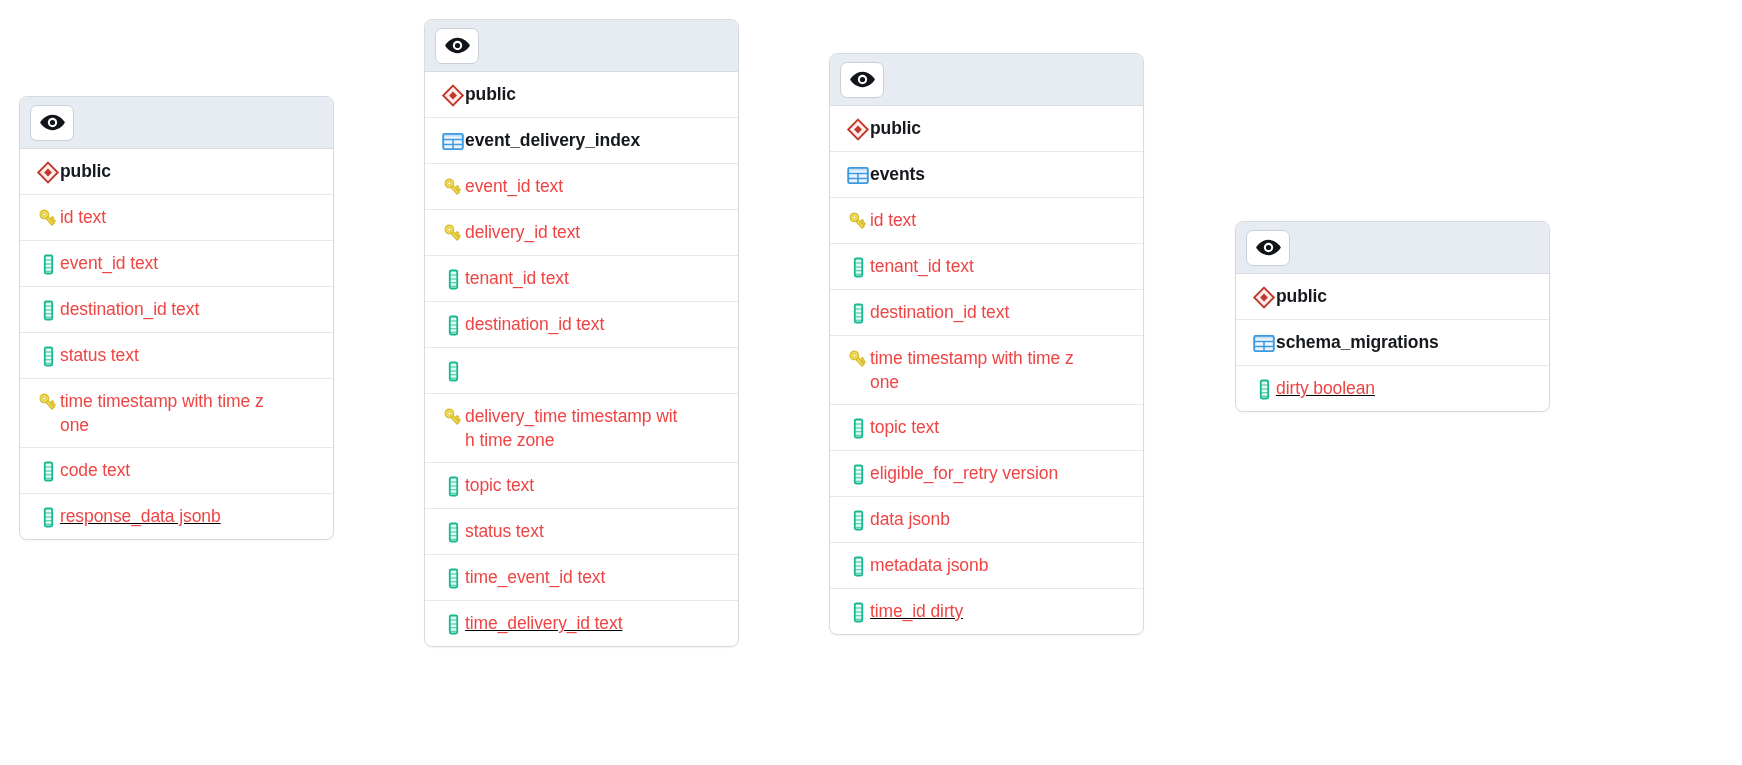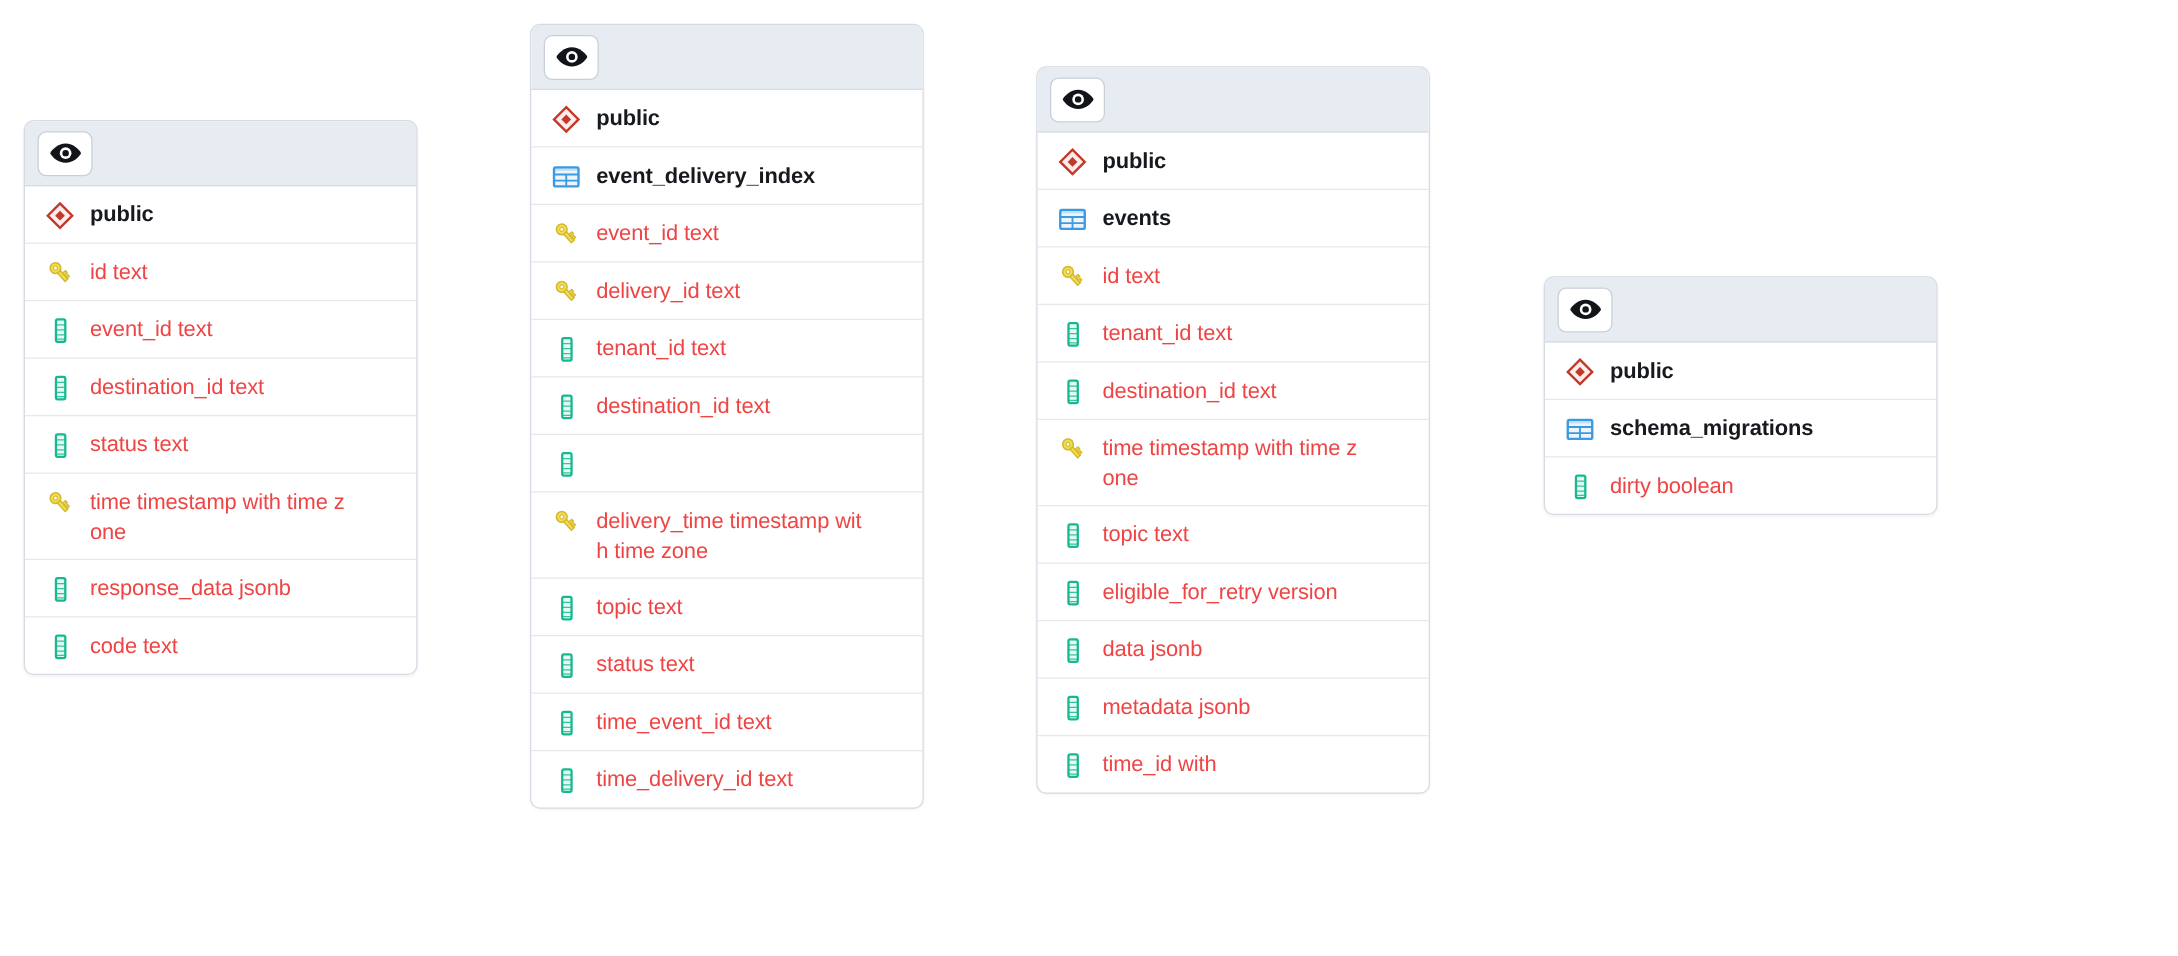--- a/index.html
+++ b/index.html
@@ -55,23 +55,22 @@
     flex: none;
   }
   .eye-btn svg { display: block; }
 
   .row {
     display: flex;
     align-items: flex-start;
     border-bottom: 1px solid #e6e8ed;
     padding: 10px 14px 10px 16px;
     min-height: 45px;
-    gap: 12px;
-  }
-  .row:last-child { border-bottom: none; }
+  }
+  .row:last-child { border-bottom: none; text-decoration: underline; }
 
   .row-icon {
     flex: none;
     width: 24px;
     height: 24px;
     display: flex;
     align-items: center;
     justify-content: center;
     margin-top: 1px;
   }
@@ -168,31 +167,31 @@
           <span class="ln">one</span>
         </span>
       </div>
       <div class="row field-row">
         <span class="row-icon">
           <svg width="23" height="23" viewBox="0 0 24 24">
             <use href="#ico-column"></use>
           </svg>
         </span>
         <span class="row-label">
+          <span class="ln">code text</span>
+        </span>
+      </div>
+      <div class="row field-row">
+        <span class="row-icon">
+          <svg width="23" height="23" viewBox="0 0 24 24">
+            <use href="#ico-column"></use>
+          </svg>
+        </span>
+        <span class="row-label">
           <span class="ln">response_data jsonb</span>
-        </span>
-      </div>
-      <div class="row field-row">
-        <span class="row-icon">
-          <svg width="23" height="23" viewBox="0 0 24 24">
-            <use href="#ico-column"></use>
-          </svg>
-        </span>
-        <span class="row-label">
-          <span class="ln">code text</span>
         </span>
       </div>
     </div>
     <div class="table-card" style="left: 424px; top: 19px; width: 315px;">
       <div class="card-header">
         <div class="eye-btn">
           <span>
             <svg width="27" height="27" viewBox="0 0 24 24">
               <use href="#ico-eye"></use>
             </svg>
@@ -421,21 +420,21 @@
           <span class="ln">metadata jsonb</span>
         </span>
       </div>
       <div class="row field-row">
         <span class="row-icon">
           <svg width="23" height="23" viewBox="0 0 24 24">
             <use href="#ico-column"></use>
           </svg>
         </span>
         <span class="row-label">
-          <span class="ln">time_id with</span>
+          <span class="ln">time_id dirty</span>
         </span>
       </div>
     </div>
     <div class="table-card" style="left: 1235px; top: 221px; width: 315px;">
       <div class="card-header">
         <div class="eye-btn">
           <span>
             <svg width="27" height="27" viewBox="0 0 24 24">
               <use href="#ico-eye"></use>
             </svg>

